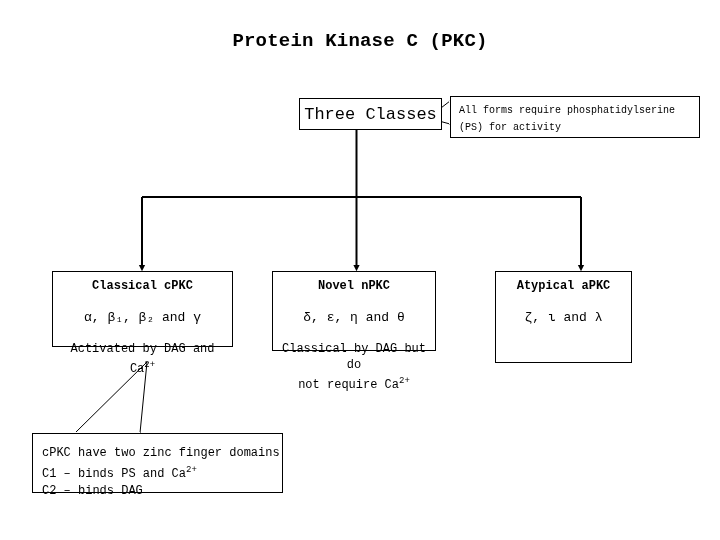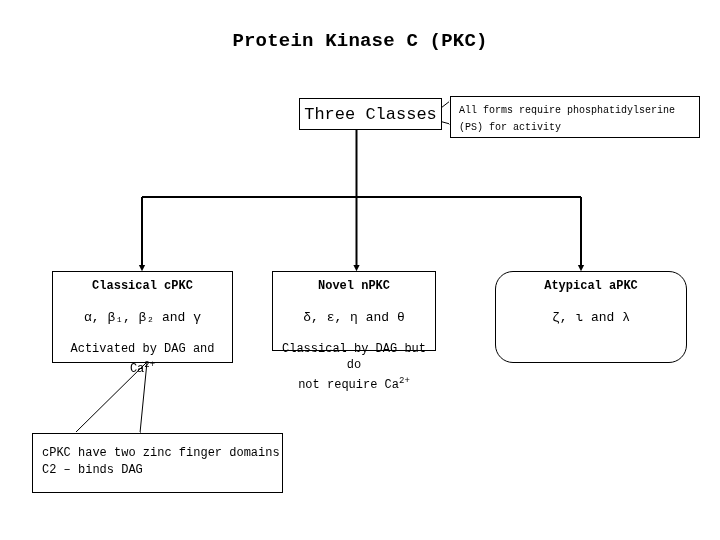--- a/index.html
+++ b/index.html
@@ -58,23 +58,23 @@
     height: 42px;
     padding: 5px 0 0 8px;
     font-size: 10px;
     line-height: 17px;
   }
   .class-box {
     top: 271px;
     padding-top: 7px;
     text-align: center;
   }
-  .class-box.c1 { left: 52px;  width: 181px; height: 92px; }
+  .class-box.c1 { left: 52px;  width: 181px; height: 76px; }
   .class-box.c2 { left: 272px; width: 164px; height: 80px; }
-  .class-box.c3 { left: 495px; width: 192px; height: 92px; border-radius: 18px; }
+  .class-box.c3 { left: 495px; width: 137px; height: 92px; }
 
   .class-head {
     font-size: 12px;
     font-weight: bold;
     line-height: 15px;
   }
   .class-iso {
     margin-top: 16px;
     font-size: 13px;
     line-height: 15px;
@@ -148,16 +148,17 @@
     <div class="class-note"><span>Classical by DAG but do</span><br><span>not require  Ca</span><span class="sup">2+</span></div>
   </div>
 
   <div class="box class-box c3">
     <div class="class-head">Atypical aPKC</div>
     <div class="class-iso">ζ, ι and λ</div>
   </div>
 
   <div class="box callout-bottom">
     <div class="cb-line">cPKC have two zinc finger domains</div>
+    <div class="cb-line"><span>C1 – binds PS and Ca</span><span class="sup">2+</span></div>
     <div class="cb-line">C2 – binds DAG</div>
   </div>
 
 </div>
 
 </body></html>

